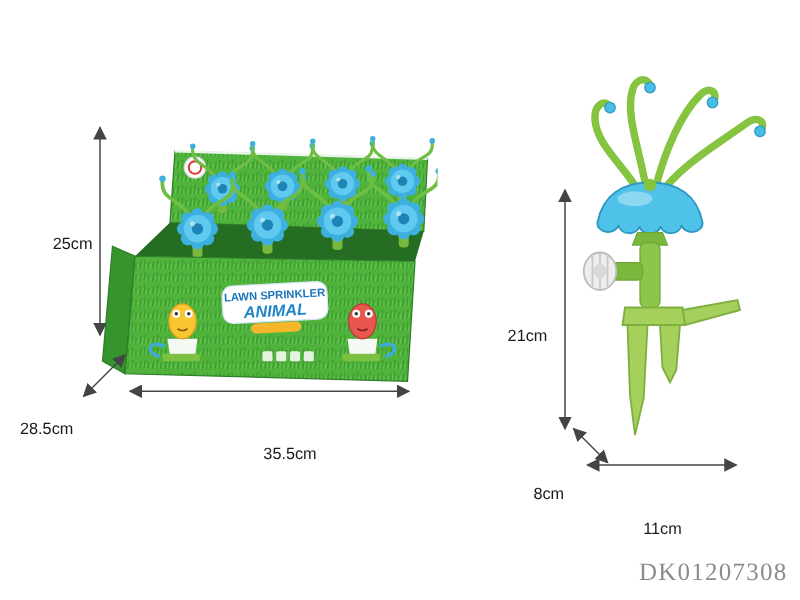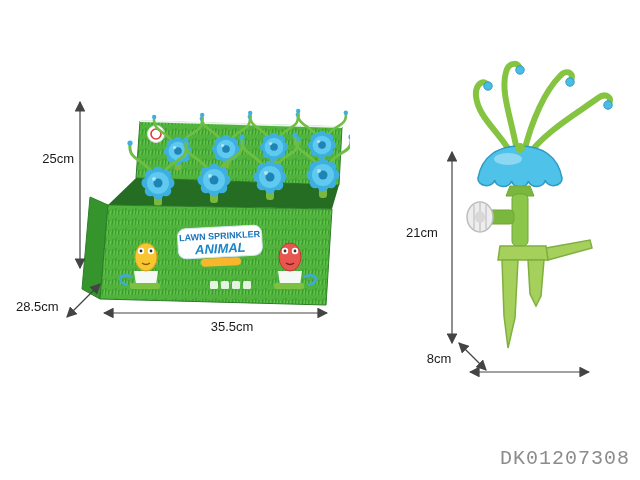--- a/index.html
+++ b/index.html
@@ -2,24 +2,24 @@
 <html><head>
 <meta charset="utf-8">
 <style>
   html,body{margin:0;padding:0;background:#fff;}
   .canvas{
     position:relative;width:640px;height:480px;background:#ffffff;overflow:hidden;
     font-family:"Liberation Sans",sans-serif;
   }
   .scene{position:absolute;}
   .dims{position:absolute;left:0;top:0;pointer-events:none;}
-  .dim-label{position:absolute;font-size:13px;color:#1a1a1a;line-height:1;}
+  .dim-label{position:absolute;font-size:13px;color:#1a1a1a;line-height:1;margin-top:36px;}
   .sku{
     position:absolute;left:440px;top:447px;width:190px;text-align:right;
-    font-family:Liberation Mono, monospace;font-size:20px;color:#8c8c8c;letter-spacing:1px;
+    font-family:Liberation Serif, serif;font-size:20px;color:#8c8c8c;letter-spacing:1px;
   }
   .mini-arm{stroke:#6FBE44;stroke-width:3;fill:none;stroke-linecap:round;}
   .toy-arm{stroke:#85C440;stroke-width:6;fill:none;stroke-linecap:round;}
   .dimline{stroke:#444;stroke-width:1.2;}
 </style>
 </head>
 <body>
 
 <div class="canvas">
 
@@ -175,16 +175,17 @@
     <line class="dimline" x1="452" y1="152" x2="452" y2="343" marker-start="url(#arrow)" marker-end="url(#arrow)"></line>
     <line class="dimline" x1="459" y1="343" x2="486" y2="370" marker-start="url(#arrow)" marker-end="url(#arrow)"></line>
     <line class="dimline" x1="470" y1="372" x2="589" y2="372" marker-start="url(#arrow)" marker-end="url(#arrow)"></line>
   </svg>
 
   <div class="dim-label" style="left:34px;top:152px;width:40px;text-align:right">25cm</div>
   <div class="dim-label" style="left:16px;top:300px;width:58px;text-align:left">28.5cm</div>
   <div class="dim-label" style="left:120px;top:320px;width:224px;text-align:center">35.5cm</div>
   <div class="dim-label" style="left:400px;top:226px;width:44px;text-align:center">21cm</div>
   <div class="dim-label" style="left:422px;top:352px;width:34px;text-align:center">8cm</div>
+  <div class="dim-label" style="left:470px;top:380px;width:120px;text-align:center">11cm</div>
 
   <div class="sku">DK01207308</div>
 
 </div>
 
 </body></html>

